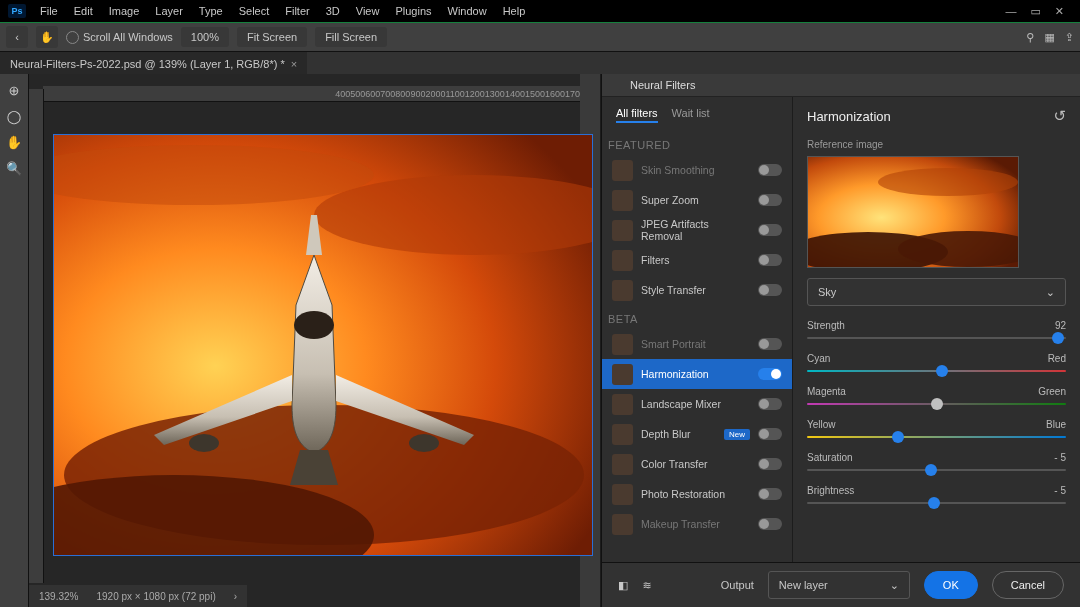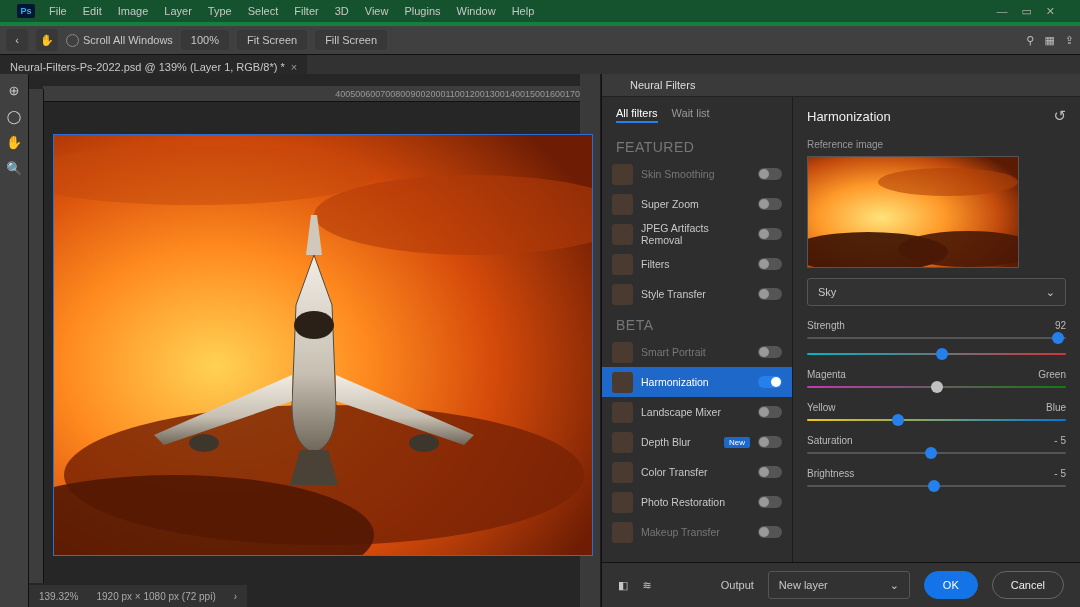--- a/index.html
+++ b/index.html
@@ -1,16 +1,16 @@
 <!DOCTYPE html>
 <html><head>
 <meta charset="utf-8">
 <style>
 html,body{margin:0;padding:0;width:1080px;height:607px;background:#2b2b2b;font-family:"Segoe UI",Arial,sans-serif;font-size:11px;color:#c8c8c8;overflow:hidden;user-select:none}
-.menubar{height:22px;background:#14532d;display:flex;align-items:center;padding:0 17px;border-bottom:4px solid #15803d}
+.menubar{height:22px;background:#000000;display:flex;align-items:center;padding:0 8px;border-bottom:1px solid #15803d}
 .ps-logo{width:18px;height:14px;background:#001731;color:#31a8ff;font-size:9px;font-weight:bold;display:flex;align-items:center;justify-content:center;border-radius:2px;margin-right:6px}
 .menubar .mi{padding:0 8px;cursor:default}
 .win-controls{margin-left:auto;display:flex;gap:14px;padding-right:8px;color:#aaa}
 .toolbar{height:28px;background:#404040;display:flex;align-items:center;padding:0 6px;gap:8px;border-bottom:1px solid #111}
 .ico-btn{width:22px;height:22px;display:flex;align-items:center;justify-content:center;background:#383838;border-radius:3px;color:#ccc}
 .chk{display:flex;align-items:center;gap:4px}
 .pill{height:20px;padding:0 10px;background:#383838;border-radius:3px;display:flex;align-items:center}
 .right-icons{margin-left:auto;display:flex;gap:10px;color:#bbb}
 .tabbar{height:24px;background:#323232;display:flex;align-items:center;border-bottom:1px solid #111}
 .doc-tab{height:24px;padding:0 10px;display:flex;align-items:center;gap:6px;background:#282828}
@@ -23,21 +23,21 @@
 .ruler-v{position:absolute;left:0;top:15px;bottom:24px;width:14px;background:#3d3d3d;border-right:1px solid #111}
 .canvas-frame{position:absolute;left:24px;top:60px;width:538px;height:420px;background:#1a1a1a;border:1px solid #2a6fd6}
 .status{position:absolute;left:0;bottom:0;height:22px;background:#323232;display:flex;align-items:center;padding:0 10px;font-size:10px;color:#aaa;gap:18px}
 .right{width:478px;background:#2e2e2e;display:flex;flex-direction:column;border-left:1px solid #111}
 .panel-head{height:22px;background:#3a3a3a;display:flex;align-items:center;padding:0 14px 0 28px;font-size:11px;color:#ddd;border-bottom:1px solid #222}
 .two-col{flex:1;display:flex;min-height:0}
 .filters-col{width:190px;background:#2e2e2e;display:flex;flex-direction:column;border-right:1px solid #1c1c1c}
 .fl-tabs{display:flex;gap:14px;padding:10px 14px 8px}
 .fl-tabs span{cursor:pointer}
 .fl-tabs .act{color:#fff;border-bottom:2px solid #2680eb;padding-bottom:2px}
-.section-lbl{font-size:14px;letter-spacing:.5px;color:#777;padding:8px 14px 4px}
+.section-lbl{font-size:11px;letter-spacing:.5px;color:#777;padding:8px 6px 4px}
 .flist{flex:1;overflow:auto}
 .filter-row{height:30px;display:flex;align-items:center;padding:0 10px;gap:8px}
 .filter-row.sel{background:#1d68c8;color:#fff}
 .filter-row.dim{color:#777}
 .fic{width:21px;height:21px;border-radius:3px;background:#4a3a2f;display:flex;align-items:center;justify-content:center;font-size:10px}
 .fname{flex:1;font-size:10.5px}
 .new-tag{background:#1d68c8;color:#fff;font-size:8px;padding:1px 5px;border-radius:2px}
 .toggle{width:24px;height:12px;background:#555;border-radius:8px;position:relative}
 .toggle::after{content:"";position:absolute;width:10px;height:10px;background:#999;border-radius:50%;top:1px;left:1px}
 .toggle.on{background:#2680eb}
@@ -288,20 +288,24 @@
               <div class="slider-row">
                 <div class="slider-top">
                   <span>Strength</span>
                   <span>92</span>
                 </div>
                 <div class="slider-track ">
                   <div class="knob" style="left: 97%;"></div>
                 </div>
               </div>
               <div class="slider-row">
+                <div class="slider-top">
+                  <span>Cyan</span>
+                  <span>Red</span>
+                </div>
                 <div class="slider-track grad-rc">
                   <div class="knob" style="left: 52%;"></div>
                 </div>
               </div>
               <div class="slider-row">
                 <div class="slider-top">
                   <span>Magenta</span>
                   <span>Green</span>
                 </div>
                 <div class="slider-track grad-mg">

